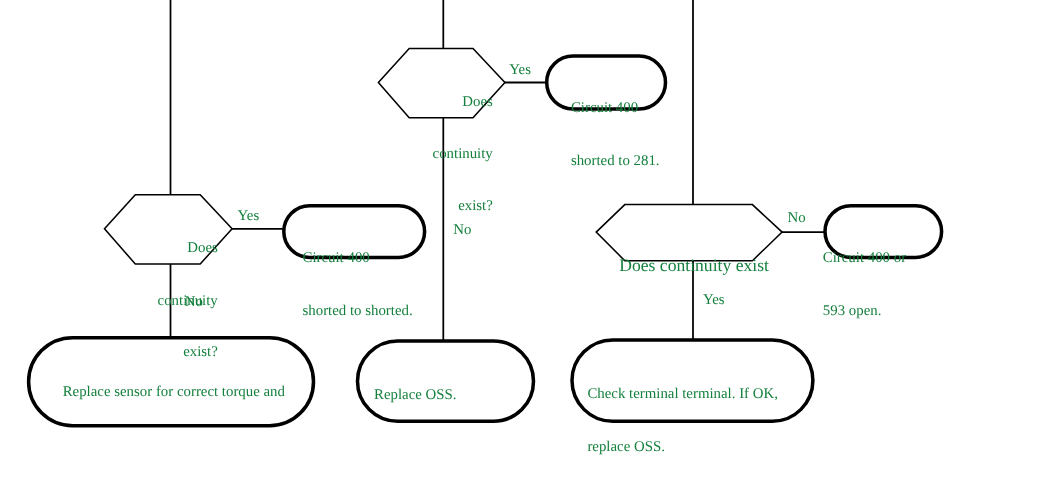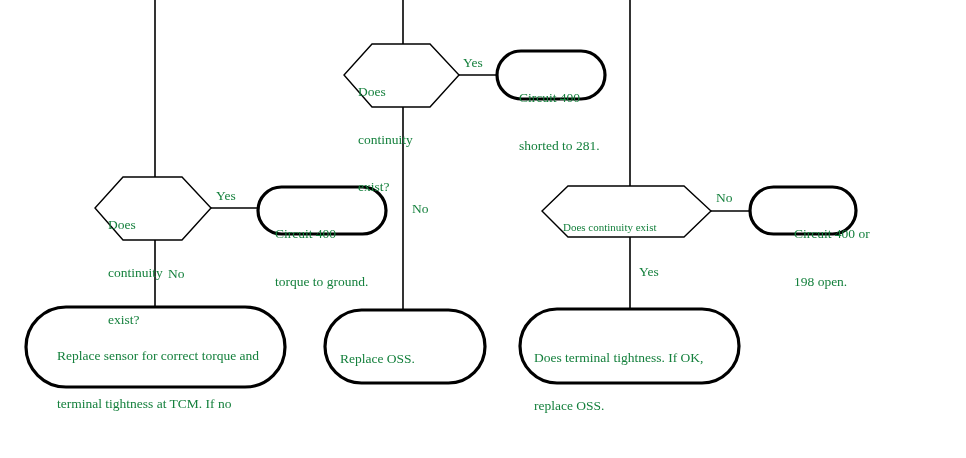--- a/index.html
+++ b/index.html
@@ -40,21 +40,21 @@
   }
   .lbl {
     position: absolute;
     font-family: Liberation Serif, serif;
     color: #15803d;
     white-space: pre;
     line-height: 1.18;
   }
   .hex-text {
     font-size: 13.5px;
-    text-align: left;
+    text-align: right;
   }
   .edge-label {
     font-size: 13.5px;
   }
 </style>
 </head>
 <body>
 
 <div id="canvas">
 
@@ -115,45 +115,44 @@
   <div class="lbl hex-text" style="left:108px; top:185px; width:90px;">
     <div>Does</div>
     <div>continuity</div>
     <div>exist?</div>
   </div>
 
   <div class="lbl edge-label" style="left:216px; top:188px;">Yes</div>
 
   <div class="lbl" style="left:275px; top:194px; font-size:13.5px;">
     <div>Circuit 400</div>
-    <div>torque to ground.</div>
+    <div>shorted to shorted.</div>
   </div>
 
   <div class="lbl edge-label" style="left:168px; top:266px;">No</div>
 
-  <div class="lbl" style="left:563px; top:195px; font-size:11px;">
+  <div class="lbl" style="left:563px; top:195px; font-size:16px;">
     <div>Does continuity exist</div>
   </div>
 
   <div class="lbl edge-label" style="left:716px; top:190px;">No</div>
 
-  <div class="lbl" style="left:794px; top:194px; font-size:13.5px;">
+  <div class="lbl" style="left:748px; top:194px; font-size:13.5px;">
     <div>Circuit 400 or</div>
-    <div>198 open.</div>
+    <div>593 open.</div>
   </div>
 
   <div class="lbl edge-label" style="left:639px; top:264px;">Yes</div>
 
   <div class="lbl" style="left:57px; top:316px; font-size:13.5px;">
     <div>Replace sensor for correct torque and</div>
-    <div>terminal tightness at TCM. If no</div>
   </div>
 
   <div class="lbl" style="left:340px; top:319px; font-size:13.5px;">
     <div>Replace OSS.</div>
   </div>
 
   <div class="lbl" style="left:534px; top:318px; font-size:13.5px;">
-    <div>Does terminal tightness. If OK,</div>
+    <div>Check terminal terminal. If OK,</div>
     <div>replace OSS.</div>
   </div>
 
 </div>
 
 </body></html>

